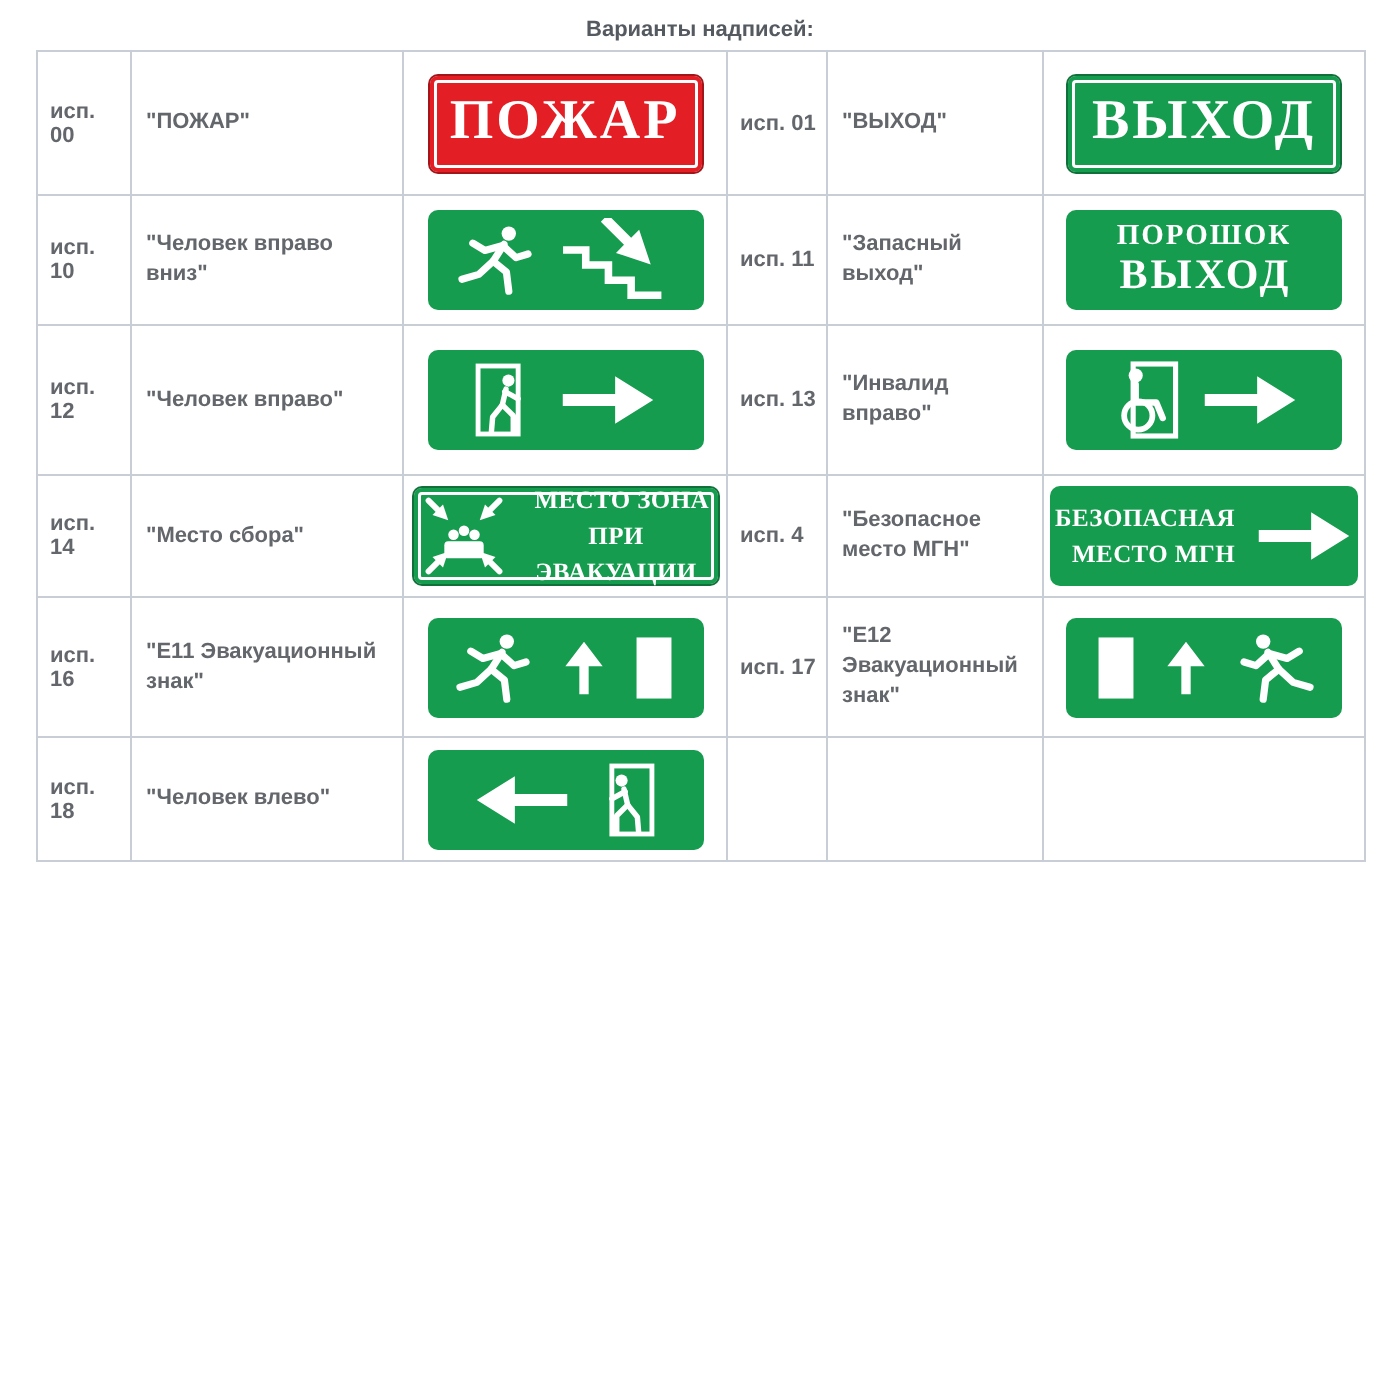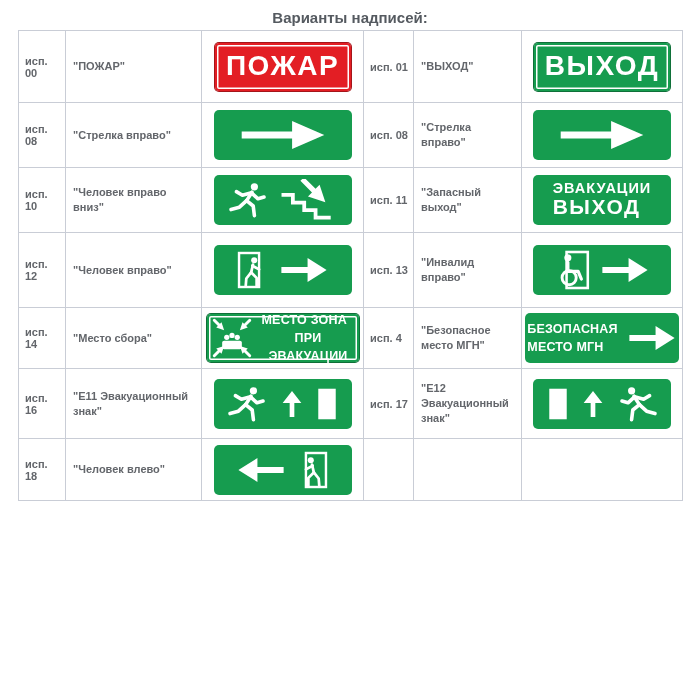--- a/index.html
+++ b/index.html
@@ -3,21 +3,21 @@
 <meta charset="utf-8">
 <style>
   html,body{margin:0;padding:0;background:#ffffff;}
   body{
     width:700px;height:700px;overflow:hidden;
     font-family:"Liberation Sans","DejaVu Sans",sans-serif;
     color:#5f6368;
   }
   .page-title{
     text-align:center;
-    font-size:15px;font-weight:bold;color:#555a60;
+    font-size:11px;font-weight:bold;color:#555a60;
     padding-top:9px;padding-bottom:4px;
   }
   table.variants{
     border-collapse:collapse;
     margin-left:18px;
     width:664px;
     table-layout:fixed;
   }
   td.cell{
     border:1.5px solid #c9cdd6;
@@ -38,21 +38,21 @@
     box-sizing:border-box;
     background:var(--bg);
     border-radius:5px;
     color:#fff;font-weight:bold;
     vertical-align:middle;
   }
   .sign.keyline{
     border:1px solid rgba(0,0,0,.28);
     box-shadow:inset 0 0 0 2px var(--bg), inset 0 0 0 3.5px #ffffff;
   }
-  .sign-text{display:flex;flex-direction:column;align-items:flex-start;line-height:1.08;letter-spacing:.4px;}
+  .sign-text{display:flex;flex-direction:column;align-items:flex-end;line-height:1.08;letter-spacing:.4px;font-family:Liberation Serif, serif;}
   .t-xl span{font-size:28px;letter-spacing:1.5px;}
   .t-lg span{font-size:16px;}
   .t-sm{line-height:1.45;}
   .t-sm span{font-size:12.5px;letter-spacing:.2px;}
   .t-zapas span:first-child{font-size:14.5px;letter-spacing:1px;}
   .t-zapas span:last-child{font-size:21px;letter-spacing:1.5px;}
   .icon{display:inline-flex;}
   .icon svg{display:block;}
   .icon-arrow-left-big svg,.icon-arrow-right-big svg{width:120px;height:42px;}
   .icon-arrow-right svg,.icon-arrow-left svg{width:50px;height:38px;}
@@ -89,40 +89,20 @@
           </div></td>
         <td class="cell id-cell">исп. 01</td>
         <td class="cell desc-cell">"ВЫХОД"</td>
         <td class="cell sign-cell"><div class="sign keyline" style="--bg: #169c4f;">
             <div class="sign-text t-xl">
               <span>ВЫХОД</span>
             </div>
           </div></td>
       </tr>
       <tr style="height: 65px;">
-        <td class="cell id-cell">исп. 08</td>
-        <td class="cell desc-cell">"Стрелка вправо"</td>
-        <td class="cell sign-cell"><div class="sign" style="--bg: #169c4f;">
-            <span class="icon icon-arrow-right-big">
-              <svg viewBox="0 0 130 60">
-                <path fill="#ffffff" d="M6 25 H78 V10 L124 30 L78 50 V35 H6 Z"></path>
-              </svg>
-            </span>
-          </div></td>
-        <td class="cell id-cell">исп. 08</td>
-        <td class="cell desc-cell">"Стрелка вправо"</td>
-        <td class="cell sign-cell"><div class="sign" style="--bg: #169c4f;">
-            <span class="icon icon-arrow-right-big">
-              <svg viewBox="0 0 130 60">
-                <path fill="#ffffff" d="M6 25 H78 V10 L124 30 L78 50 V35 H6 Z"></path>
-              </svg>
-            </span>
-          </div></td>
-      </tr>
-      <tr style="height: 65px;">
         <td class="cell id-cell">исп. 10</td>
         <td class="cell desc-cell">"Человек вправо вниз"</td>
         <td class="cell sign-cell"><div class="sign" style="--bg: #169c4f;">
             <span class="icon icon-running-man">
               <svg viewBox="0 0 70 64">
                 <circle cx="44" cy="10" r="6" fill="#ffffff"></circle>
                 <g stroke="#ffffff" stroke-width="6" fill="none" stroke-linecap="round" stroke-linejoin="round">
                   <path d="M40 19 L31 33"></path>
                   <path d="M39 20 L24 24 L14 18"></path>
                   <path d="M40 21 L50 30 L60 27"></path>
@@ -137,21 +117,21 @@
                 <g transform="rotate(45 58 20)">
                   <path d="M28 16 h26 v-9 l26 13 -26 13 v-9 H28 Z" fill="#ffffff"></path>
                 </g>
               </svg>
             </span>
           </div></td>
         <td class="cell id-cell">исп. 11</td>
         <td class="cell desc-cell">"Запасный выход"</td>
         <td class="cell sign-cell"><div class="sign" style="--bg: #169c4f;">
             <div class="sign-text t-zapas">
-              <span>ЭВАКУАЦИИ</span>
+              <span>ПОРОШОК</span>
               <span>ВЫХОД</span>
             </div>
           </div></td>
       </tr>
       <tr style="height: 75px;">
         <td class="cell id-cell">исп. 12</td>
         <td class="cell desc-cell">"Человек вправо"</td>
         <td class="cell sign-cell"><div class="sign" style="--bg: #169c4f;">
             <span class="icon icon-exit-door-man-right">
               <svg viewBox="0 0 56 64">

